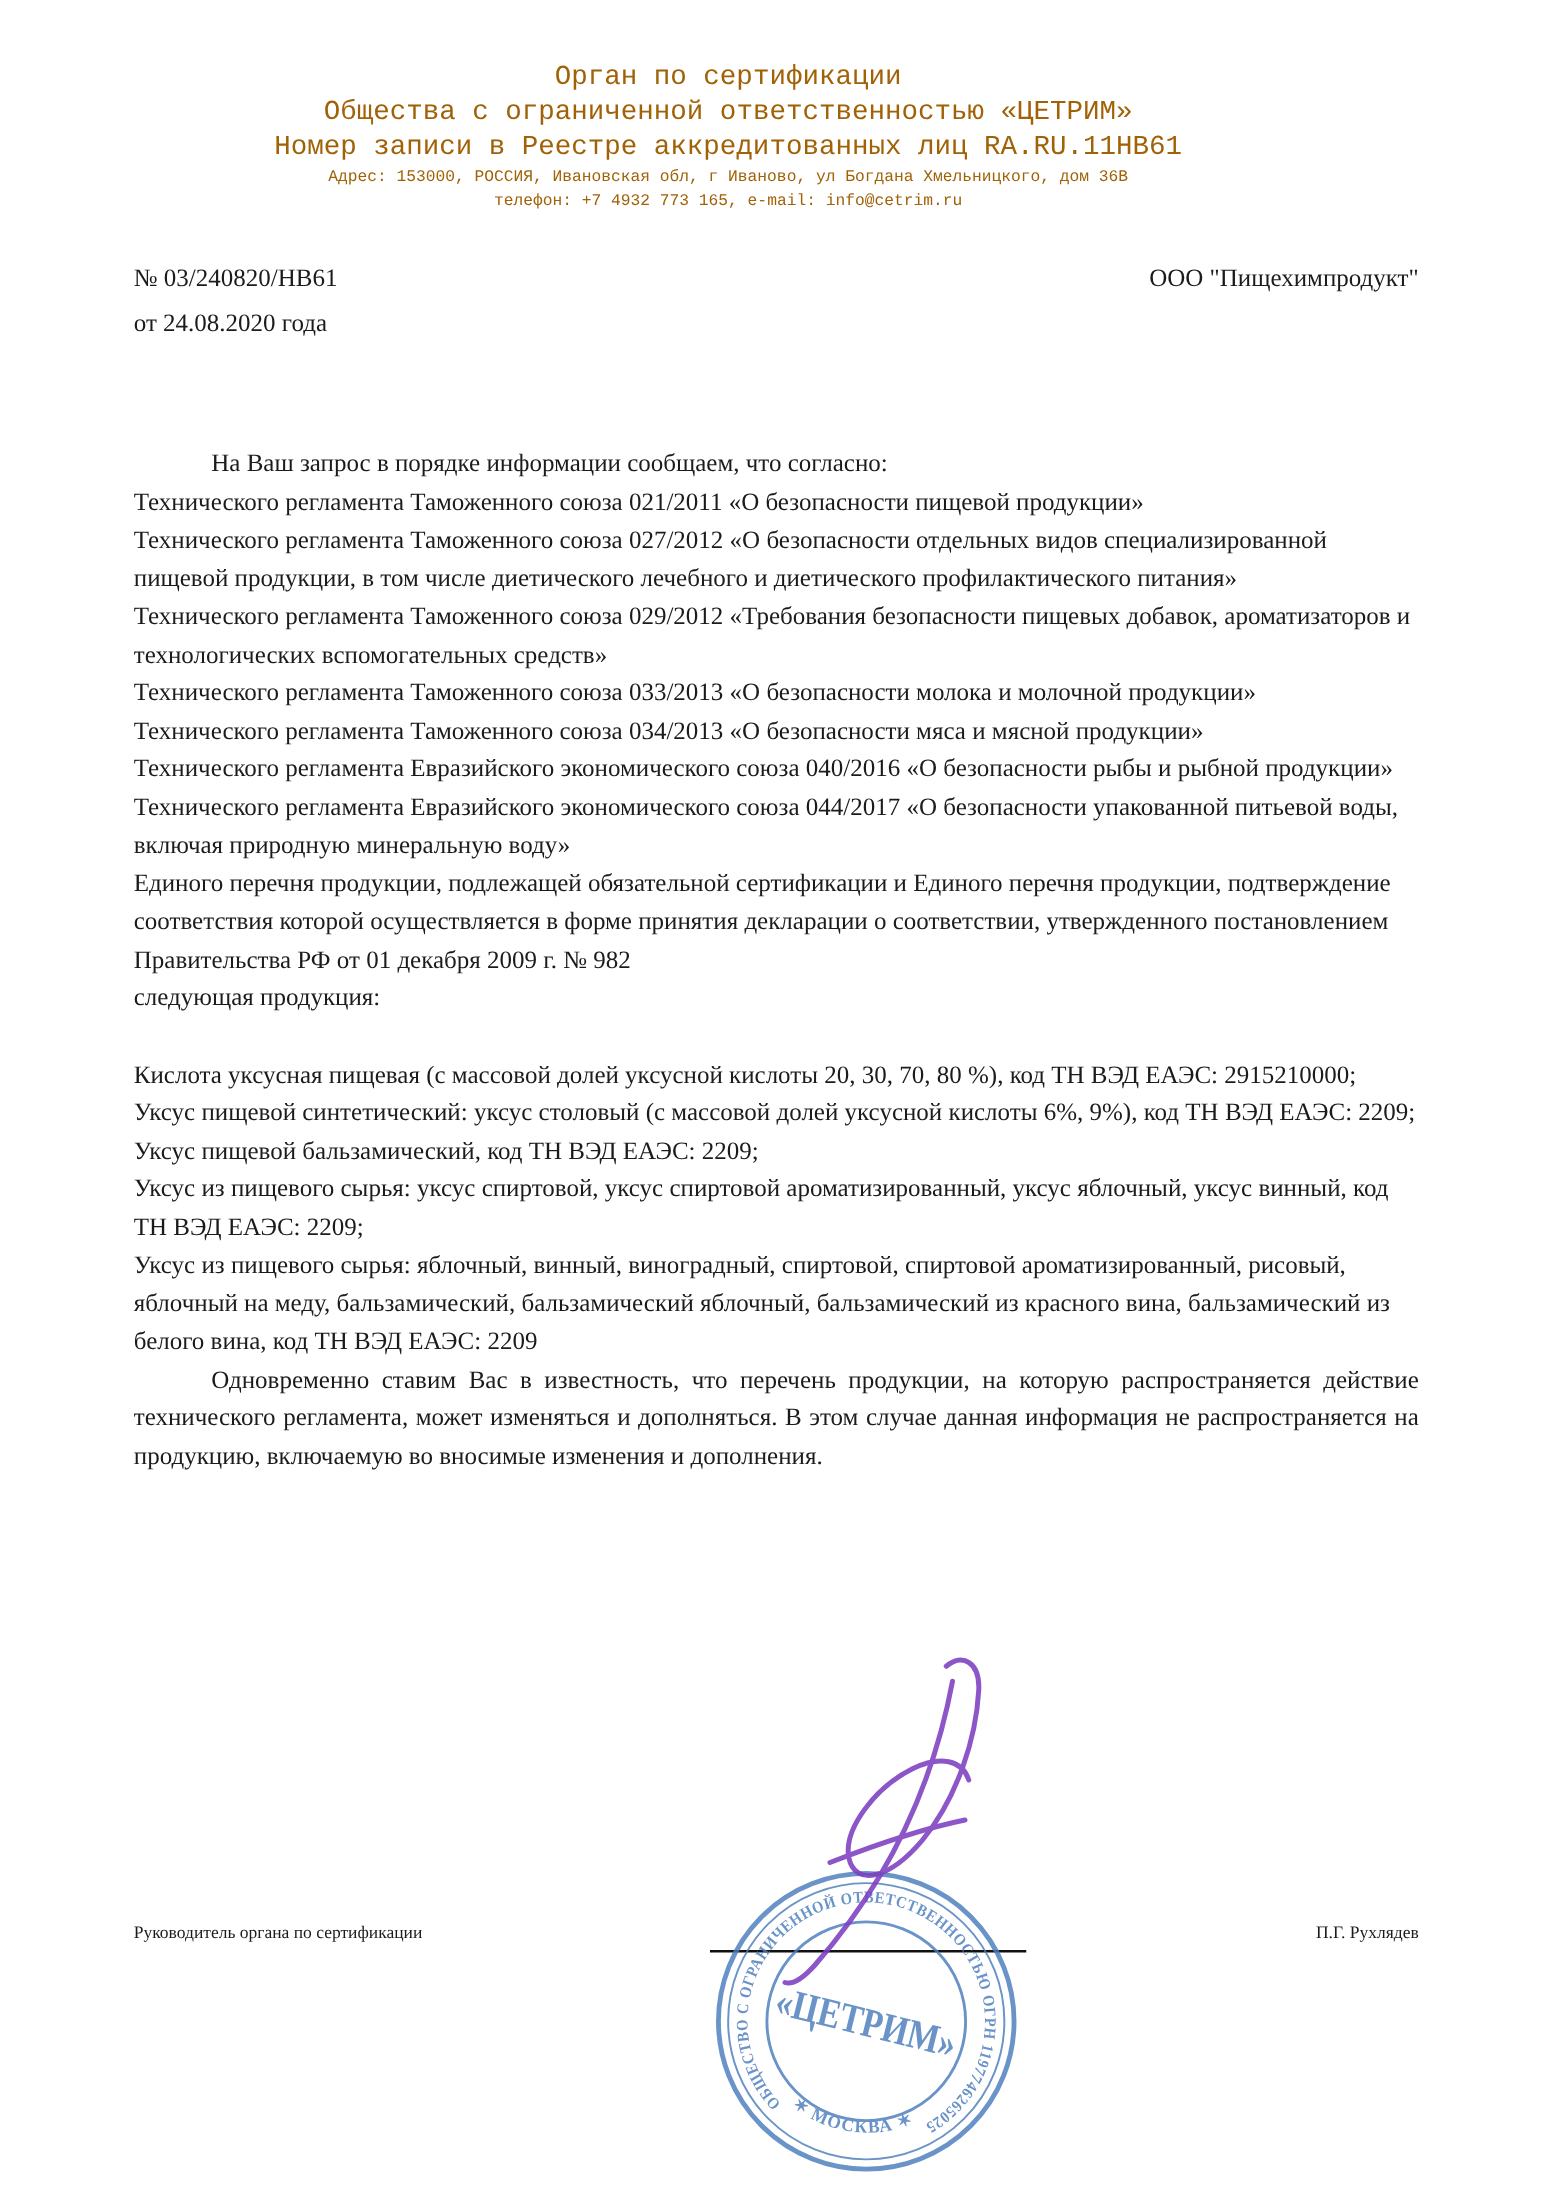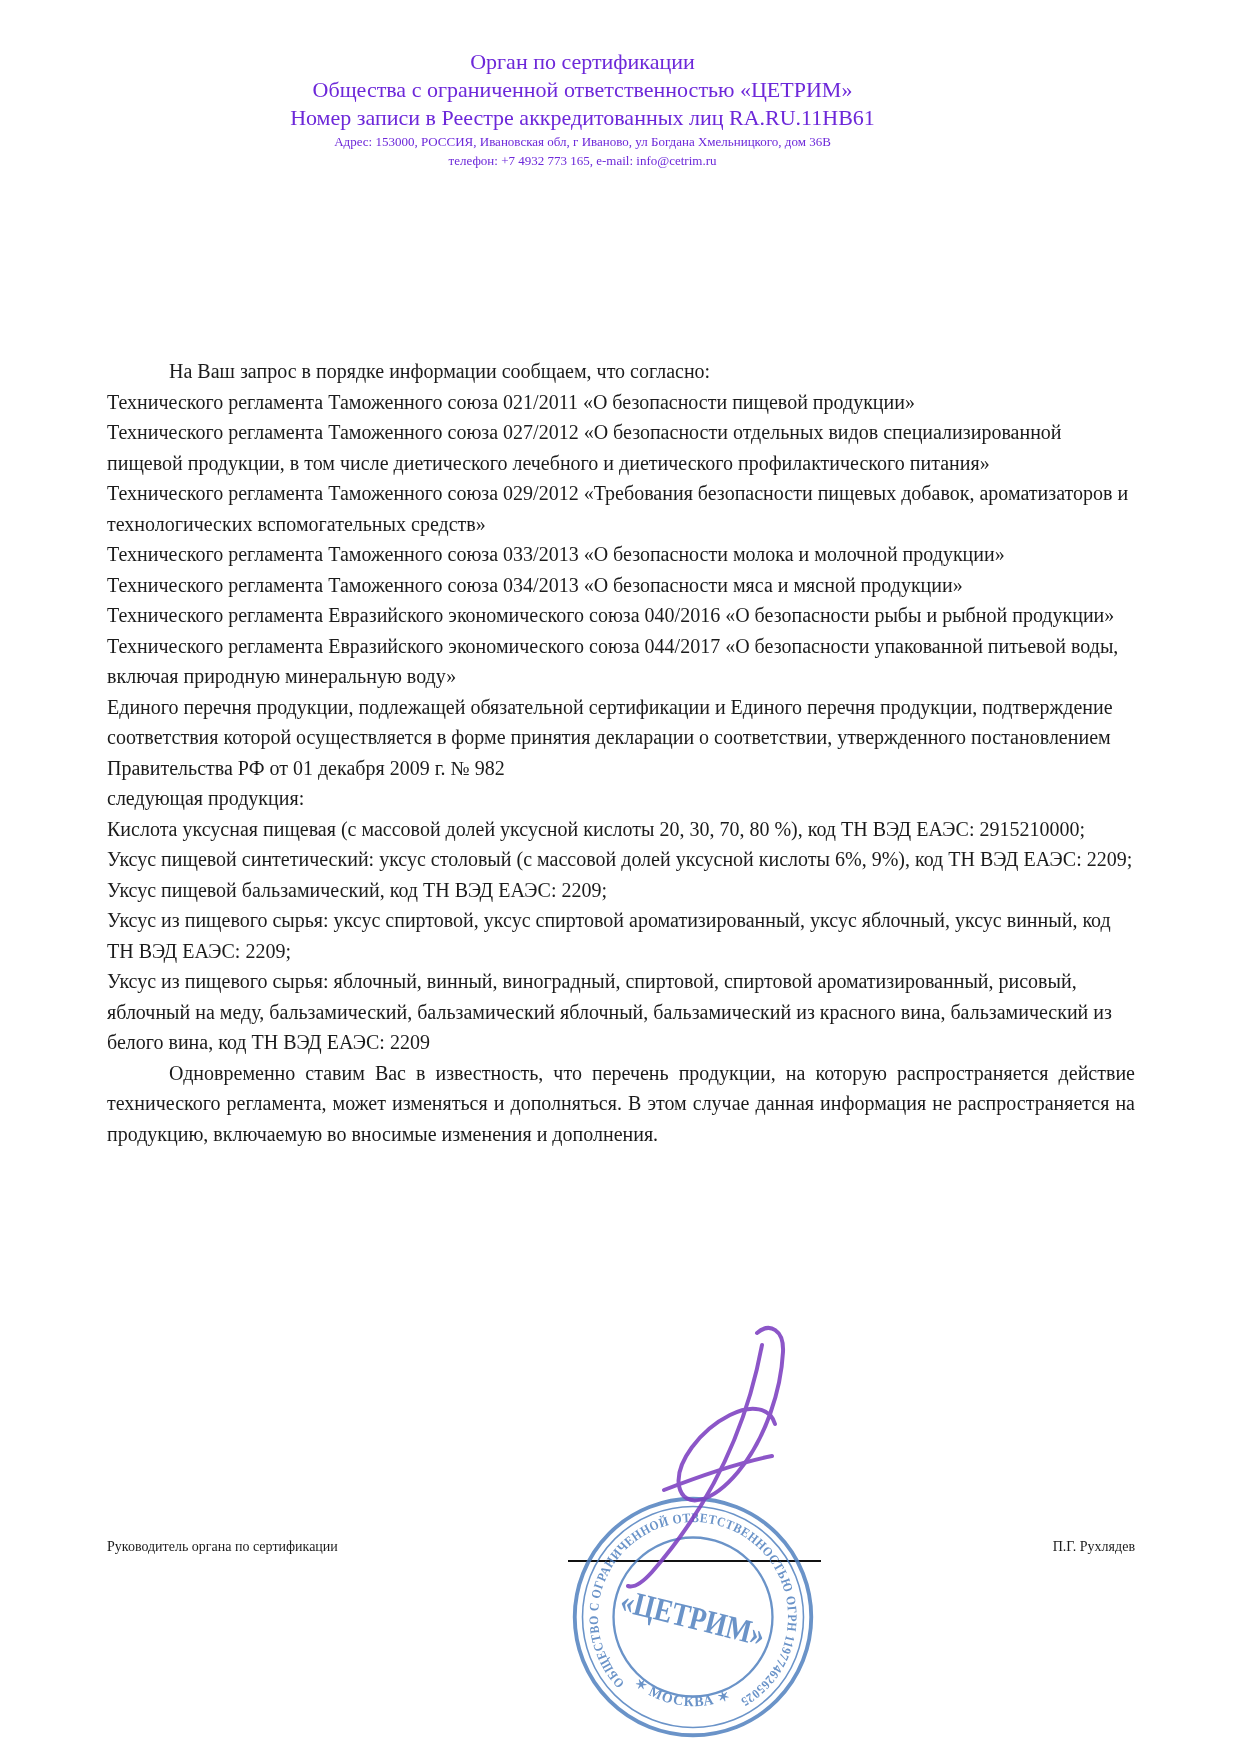--- a/index.html
+++ b/index.html
@@ -12,21 +12,22 @@
     color:#1b1b1b;
     overflow:hidden;
   }
   
   .doc-header{
     position:absolute;
     top:48px;
     left:100px;
     width:965px;
     text-align:center;
-    color:#6d28d9;
+    color:#a16207;
+    font-family:Liberation Mono, monospace;
   }
   .doc-header .big{font-size:22px;line-height:28px;}
   .doc-header .small{font-size:13px;line-height:19px;}
   
   .ref-row{
     position:absolute;
     top:205px;
     left:107px;
     width:1028px;
     font-size:20px;
@@ -42,21 +43,21 @@
     position:absolute;
     top:356px;
     left:107px;
     width:1028px;
     font-size:20px;
     line-height:30.5px;
   }
   .doc-body p{margin:0;}
   .indent{text-indent:62px;}
   .justify{text-align:justify;}
-  .products-block{}
+  .products-block{margin-top:31px;}
   .concl-1{margin-top:38px;}
   .concl-2{margin-top:28px;}
   
   .sig-row{
     position:absolute;
     top:1532px;
     left:107px;
     width:1028px;
     font-size:14px;
     line-height:30px;
@@ -92,20 +93,25 @@
 <div class="page">
 
   <header class="doc-header">
     <div class="big">Орган по сертификации</div>
     <div class="big">Общества с ограниченной ответственностью «ЦЕТРИМ»</div>
     <div class="big">Номер записи в Реестре аккредитованных лиц RA.RU.11НВ61</div>
     <div class="small">Адрес: 153000, РОССИЯ, Ивановская обл, г Иваново, ул Богдана Хмельницкого, дом 36В</div>
     <div class="small">телефон: +7 4932 773 165, e-mail: info@cetrim.ru</div>
   </header>
 
+  <section class="ref-row">
+    <div>№ 03/240820/НВ61</div>
+    <div>от 24.08.2020 года</div>
+    <div class="ref-recipient">ООО "Пищехимпродукт"</div>
+  </section>
 
   <main class="doc-body">
     <p class="indent">На Ваш запрос в порядке информации сообщаем, что согласно:</p>
     <p>Технического регламента Таможенного союза 021/2011 «О безопасности пищевой продукции»</p>
     <p>Технического регламента Таможенного союза 027/2012 «О безопасности отдельных видов специализированной пищевой продукции, в том числе диетического лечебного и диетического профилактического питания»</p>
     <p>Технического регламента Таможенного союза 029/2012 «Требования безопасности пищевых добавок, ароматизаторов и технологических вспомогательных средств»</p>
     <p>Технического регламента Таможенного союза 033/2013 «О безопасности молока и молочной продукции»</p>
     <p>Технического регламента Таможенного союза 034/2013 «О безопасности мяса и мясной продукции»</p>
     <p>Технического регламента Евразийского экономического союза 040/2016 «О безопасности рыбы и рыбной продукции»</p>
     <p>Технического регламента Евразийского экономического союза 044/2017 «О безопасности упакованной питьевой воды, включая природную минеральную воду»</p>

